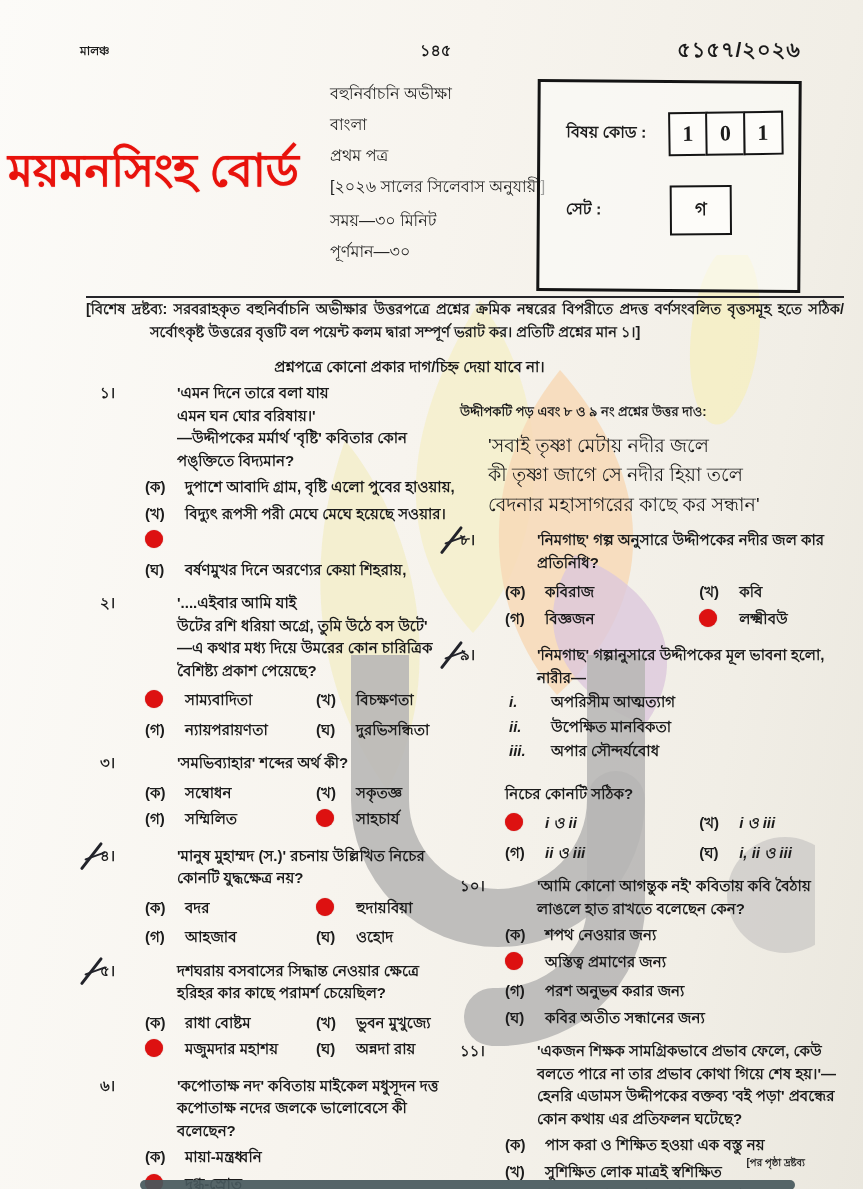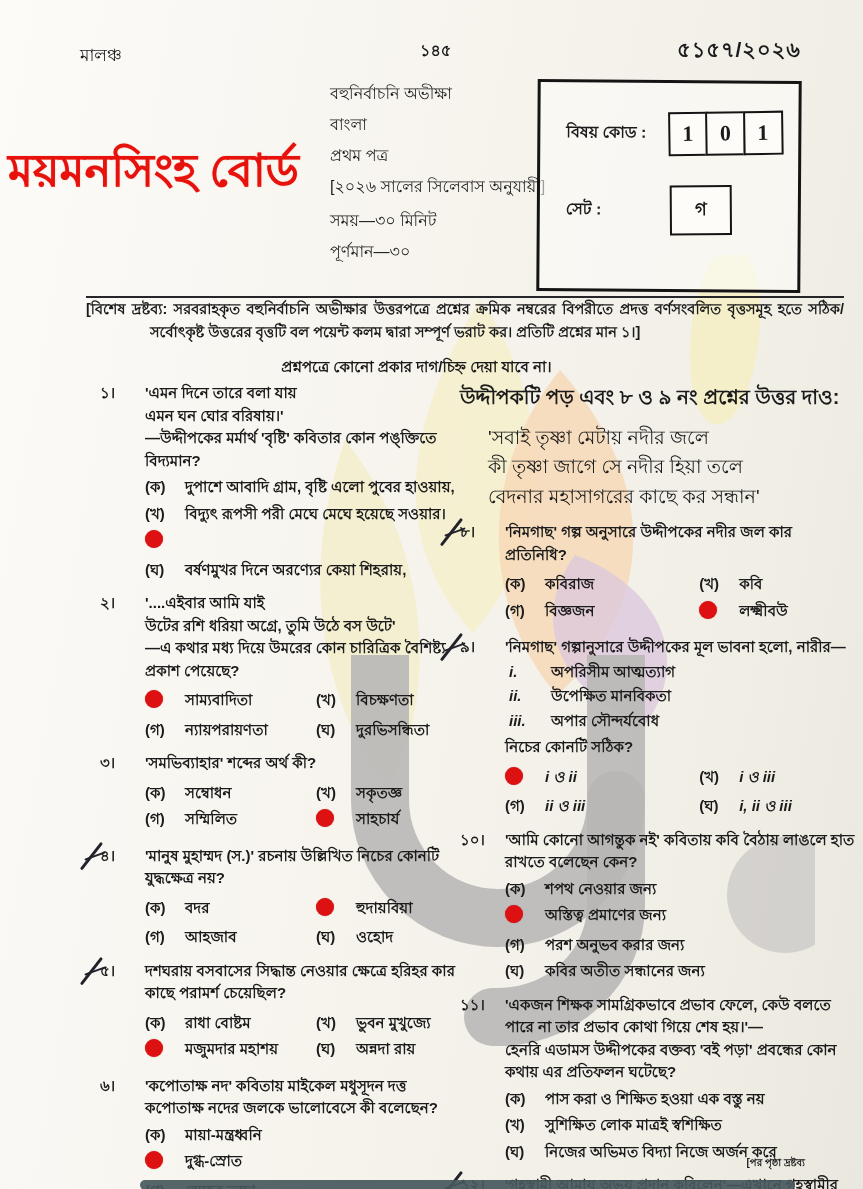--- a/index.html
+++ b/index.html
@@ -4,21 +4,21 @@
 <style>
   html,body{margin:0;padding:0;background:#e9e7e1;}
   .page{
     position:relative;width:863px;height:1189px;margin:0 auto;overflow:hidden;
     background:linear-gradient(100deg,#fcfbf8 0%,#f7f4ee 45%,#f1eee6 80%,#eae7de 100%);
     font-family:"Liberation Sans","DejaVu Sans",sans-serif;color:#1b1b1b;
   }
   
   .watermark{position:absolute;left:225px;top:255px;pointer-events:none;}
   
-  .series{position:absolute;left:80px;top:42px;font-size:17px;font-weight:normal;}
+  .series{position:absolute;left:80px;top:42px;font-size:12px;font-weight:bold;}
   .pageno{position:absolute;left:420px;top:38px;font-size:16px;font-weight:bold;}
   .papercode{position:absolute;right:62px;top:34px;font-size:21px;font-weight:bold;letter-spacing:1px;}
   .board-stamp{
     position:absolute;left:8px;top:146px;width:320px;
     font-size:45px;line-height:1.1;font-weight:bold;color:#e8120c;
     text-shadow:0 0 1px rgba(232,18,12,.55);
   }
   .exam-meta{position:absolute;left:330px;top:86px;font-size:16px;font-weight:normal;line-height:1.0;}
   .exam-meta div{margin-bottom:15px;}
   .exam-meta .gap{margin-bottom:18px;}
@@ -42,51 +42,51 @@
   }
   
   .notice{
     position:absolute;left:86px;top:296px;width:694px;
     border-top:2px solid #26262a;
     font-size:14.5px;font-weight:bold;line-height:1.62;text-align:justify;
     padding-left:64px;text-indent:-64px;
   }
   .no-marks{
     position:absolute;left:0;top:355px;width:819px;text-align:center;
-    font-size:15px;font-weight:bold;padding-left:7px;
+    font-size:15px;font-weight:bold;
   }
   
   .columns{position:absolute;left:100px;top:382px;width:662px;display:flex;}
   .col-left{width:356px;flex:0 0 356px;}
   .col-right{width:402px;flex:0 0 402px;padding-left:4px;box-sizing:border-box;}
   .question{display:flex;margin-bottom:11px;font-size:15px;line-height:1.5;font-weight:bold;}
   .qnum{position:relative;flex:0 0 45px;}
   .qnum.slashed::before{
     content:"";position:absolute;left:-10px;top:-6px;width:2.5px;height:34px;
     background:#22232a;transform:rotate(38deg);border-radius:2px;
   }
   .qnum.slashed::after{
     content:"";position:absolute;left:-16px;top:10px;width:22px;height:2px;
     background:#22232a;transform:rotate(-20deg);border-radius:2px;
   }
   .qmain{flex:1;}
-  .qbody{white-space:pre-line;}
+  .qbody{white-space:pre-line;margin-left:32px;}
   .roman-list{margin:2px 0 0 4px;}
   .roman-row{display:flex;margin-top:2px;}
   .roman-marker{flex:0 0 42px;font-style:italic;}
-  .post-body{margin-top:4px;}
+  .post-body{margin-top:20px;}
   .opts{margin-top:3px;}
   .opts.grid{display:grid;grid-template-columns:55% 45%;}
   .opt{display:flex;align-items:flex-start;margin-top:4px;}
   .opt-letter{flex:0 0 40px;}
   .opt-text{flex:1;}
   .opt-text.italic{font-style:italic;}
   .dot{width:18px;height:18px;border-radius:50%;display:inline-block;margin-top:1px;box-shadow:0 0 1px rgba(150,0,0,.6);}
   
-  .stim-header{font-size:20px;font-weight:bold;margin-bottom:8px;}
+  .stim-header{font-size:13px;font-weight:bold;margin-bottom:8px;margin-top:20px;}
   .stim-poem{font-size:19px;font-weight:normal;line-height:1.55;white-space:pre-line;margin:0 0 10px 28px;}
   
   .footer-note{position:absolute;right:58px;top:1155px;font-size:10px;font-weight:bold;}
   .bottom-bar{
     position:absolute;left:140px;top:1180px;width:655px;height:10px;
     background:#47585c;border-radius:5px;opacity:.92;
   }
 </style>
 </head>
 <body>

